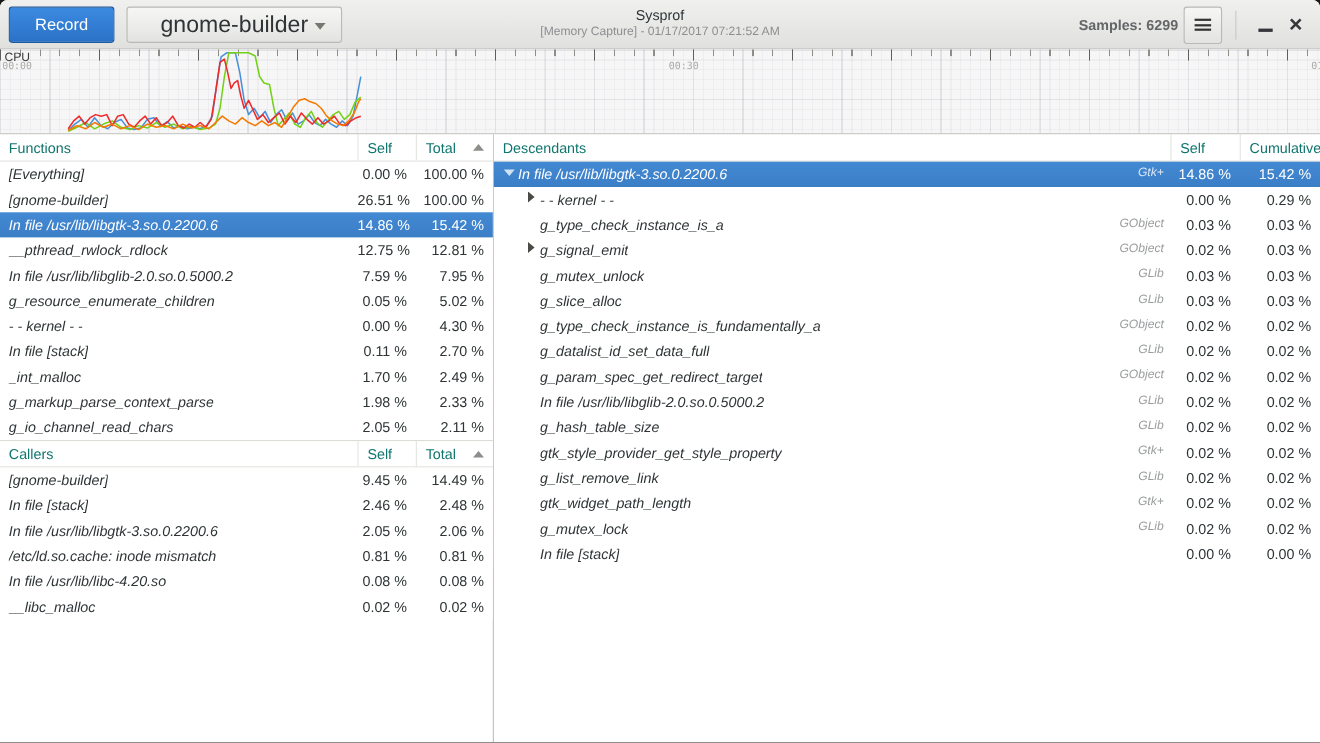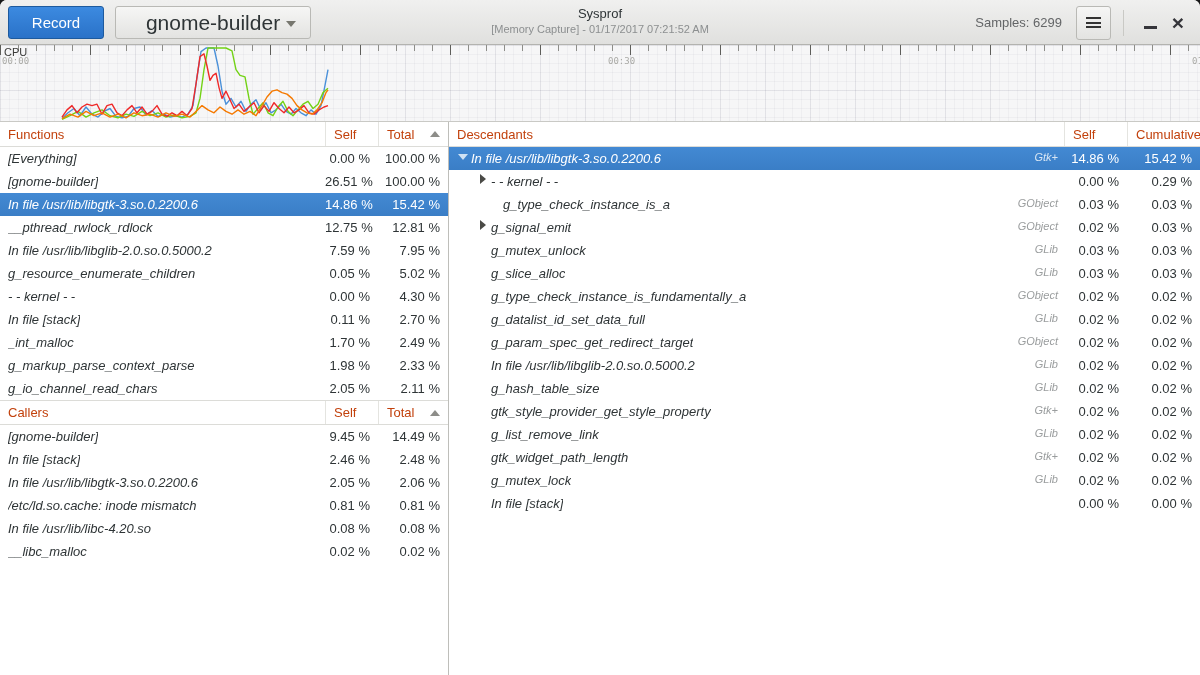--- a/index.html
+++ b/index.html
@@ -11,21 +11,21 @@
   .record-btn { position:absolute; left:8px; top:6px; width:96px; height:33px; border:1px solid #1d5a9e; border-radius:3px;
     background:linear-gradient(to bottom,#3c8ae0,#2a72c8); color:#ffffff; font-family:"Liberation Sans",sans-serif; font-size:15px; cursor:pointer; }
   .process-btn { position:absolute; left:115px; top:6px; width:196px; height:33px; border:1px solid #b9b9b5; border-radius:3px;
     background:linear-gradient(to bottom,#f6f6f5,#e3e3e1); color:#2e3436; font-family:"Liberation Sans",sans-serif; font-size:21px;
     display:flex; align-items:center; justify-content:center; cursor:pointer; }
   .process-btn .dd { position:absolute; right:14px; top:14px; width:0; height:0; border-left:5px solid transparent; border-right:5px solid transparent; border-top:6px solid #77776f; }
   .title-block { position:absolute; left:0; right:0; top:6px; text-align:center; pointer-events:none; }
   .title { font-size:13px; font-weight:normal; color:#2e3436; }
   .subtitle { font-size:11px; color:#8c8f90; margin-top:2px; }
   .right-controls { position:absolute; right:8px; top:0; height:45px; display:flex; align-items:center; }
-  .samples { font-size:13px; color:#636567; margin-right:14px; }
+  .samples { font-size:13px; color:#636567; margin-right:5px;font-weight:bold; }
   .menu-btn { width:35px; height:34px; border:1px solid #b9b9b5; border-radius:3px; background:linear-gradient(to bottom,#f6f6f5,#e3e3e1); display:flex; align-items:center; justify-content:center; cursor:pointer; }
   .hamburger { width:15px; height:11px; border-top:2px solid #333; border-bottom:2px solid #333; position:relative; }
   .hamburger::after { content:""; position:absolute; left:0; right:0; top:2.5px; height:2px; background:#333; }
   .tb-sep { width:1px; height:26px; background:#c9c9c5; margin:0 12px; }
   .win-btn { width:28px; height:34px; border:none; background:transparent; display:flex; align-items:center; justify-content:center; cursor:pointer; }
   .min-glyph { width:13px; height:2.5px; background:#35353a; margin-top:10px; }
   .close-glyph { font-size:21px; font-weight:bold; color:#35353a; line-height:1; }
 
   
   .graph { height:77px; position:relative; border-bottom:1px solid #c9c9c5; background-color:#f6f6f7;
@@ -42,21 +42,21 @@
   .graph svg { position:absolute; left:0; top:0; }
   .cpu-label { position:absolute; left:4px; top:1px; font-size:11px; color:#3a3a38; }
   .tl { position:absolute; top:11px; font-family:"DejaVu Sans Mono",monospace; font-size:9px; color:#aaaaa6; }
   .t0 { left:2px; } .t30 { left:608px; } .t60 { left:1192px; }
 
   
   .main { display:flex; height:553px; background:#ffffff; }
   .left-panel { width:449px; border-right:1px solid #bebeba; }
   .right-panel { flex:1; }
 
-  .thead { height:25px; display:flex; align-items:center; border-bottom:1px solid #dcdcd8; background:#ffffff; color:#c2410c; font-size:13px; }
+  .thead { height:25px; display:flex; align-items:center; border-bottom:1px solid #dcdcd8; background:#ffffff; color:#0f766e; font-size:13px; }
   .thead.bordered-top { border-top:1px solid #dcdcd8; }
   .th { height:100%; display:flex; align-items:center; padding-left:8px; }
   .th.grow { flex:1; }
   .th.vline { border-left:1px solid #e4e4e0; }
   .w-self-l { width:53px; } .w-total-l { width:70px; }
   .w-self-r { width:63px; } .w-cum-r { width:73px; }
   .sort { margin-left:auto; margin-right:8px; width:0; height:0; border-left:5px solid transparent; border-right:5px solid transparent; border-bottom:6px solid #8d8d89; }
 
   .row { height:23px; display:flex; align-items:center; font-size:13px; color:#2e3436; background:#ffffff; }
   .row.selected { background:linear-gradient(to bottom,#4389d3,#3a7ec6); color:#ffffff; }
@@ -281,21 +281,21 @@
           </div>
           <div class="row">
             <span class="cell name" style="padding-left: 28px;">
               <span class="exp closed"></span>
               <span class="lab">- - kernel - -</span>
             </span>
             <span class="cell num w-self-r">0.00 %</span>
             <span class="cell num w-cum-r">0.29 %</span>
           </div>
           <div class="row">
-            <span class="cell name" style="padding-left: 40px;">
+            <span class="cell name" style="padding-left: 28px;">
               <span class="exp none"></span>
               <span class="lab">g_type_check_instance_is_a</span>
               <span class="tag">GObject</span>
             </span>
             <span class="cell num w-self-r">0.03 %</span>
             <span class="cell num w-cum-r">0.03 %</span>
           </div>
           <div class="row">
             <span class="cell name" style="padding-left: 28px;">
               <span class="exp closed"></span>

